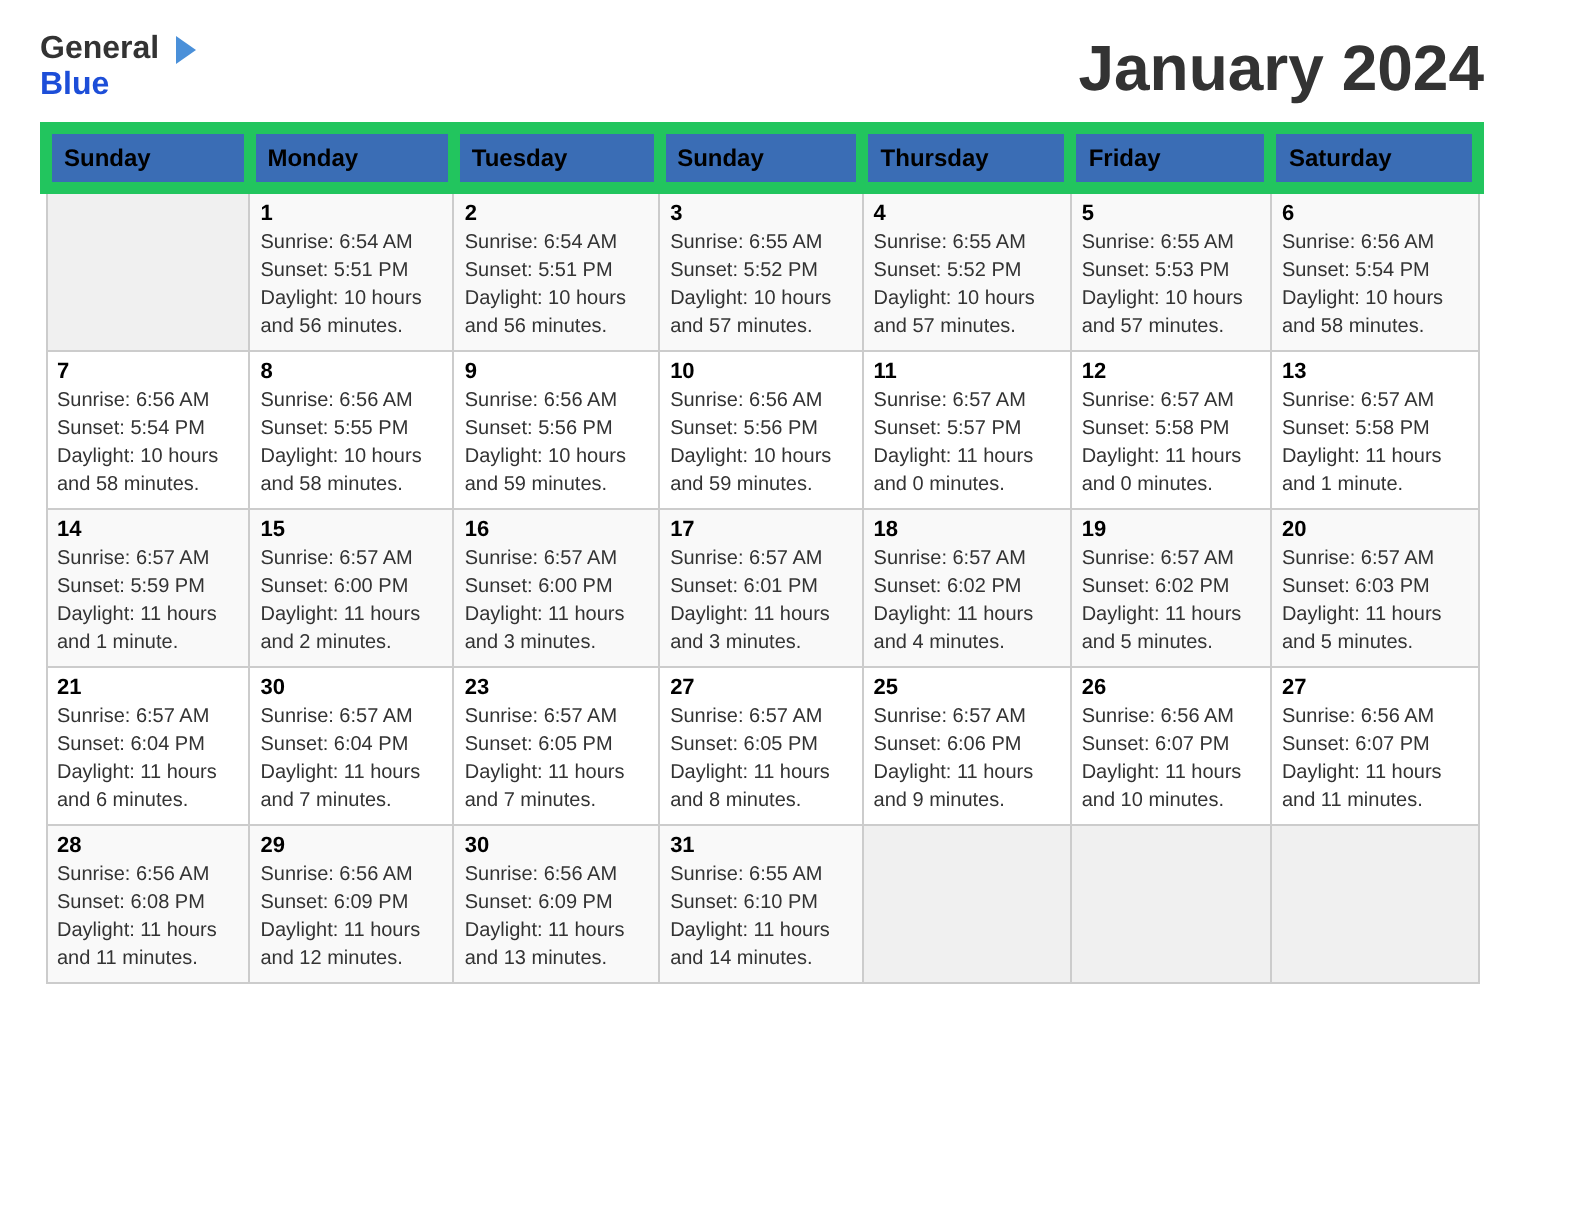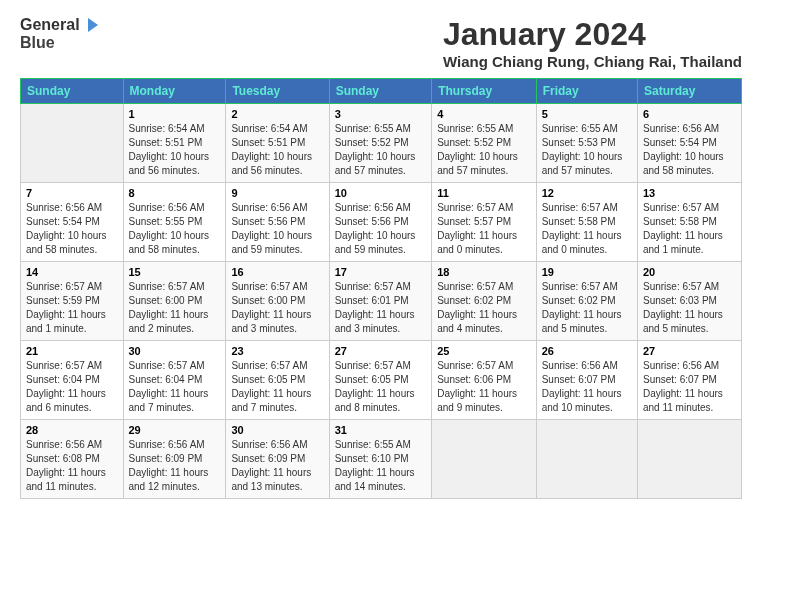--- a/index.html
+++ b/index.html
@@ -38,26 +38,26 @@
       color: #333;
       font-weight: bold;
     }
     table {
       width: 100%;
       border-collapse: collapse;
       font-size: 10.5px;
     }
     thead tr th {
       background-color: #3a6db5;
-      color: #5eead4;
+      color: #000000;
       padding: 5px 6px;
       text-align: left;
       font-size: 12px;
       font-weight: bold;
-      border: 1px solid #22c55e;
+      border: 6px solid #22c55e;
     }
     tbody tr td {
       border: 1px solid #ccc;
       vertical-align: top;
       padding: 4px 5px;
       width: 113px;
       min-height: 60px;
       background: #fff;
     }
     tbody tr:nth-child(odd) td {
@@ -84,26 +84,25 @@
 <div class="container">
   <div class="header-row">
     <div class="logo">
   <div style="display:flex;flex-direction:column;line-height:1.1">
     <div style="display:flex;align-items:center;gap:2px">
       <span style="font-size:16px;font-weight:bold;color:#333">General</span>
       <svg width="18" height="18" viewBox="0 0 18 18">
         <polygon points="6,2 16,9 6,16" fill="#4a90d9"></polygon>
       </svg>
     </div>
-    <span style="font-size:16px;font-weight:bold;color:#404040;margin-left:0">Blue</span>
+    <span style="font-size:16px;font-weight:bold;color:#1d4ed8;margin-left:0">Blue</span>
   </div>
 </div>
     <div class="title-block">
       <div class="month-title">January 2024</div>
-      <div class="location-title">Wiang Chiang Rung, Chiang Rai, Thailand</div>
     </div>
   </div>
 
   <table>
     <thead>
       <tr>
       <th>Sunday</th>
           <th>Monday</th>
           <th>Tuesday</th>
           <th>Sunday</th>

